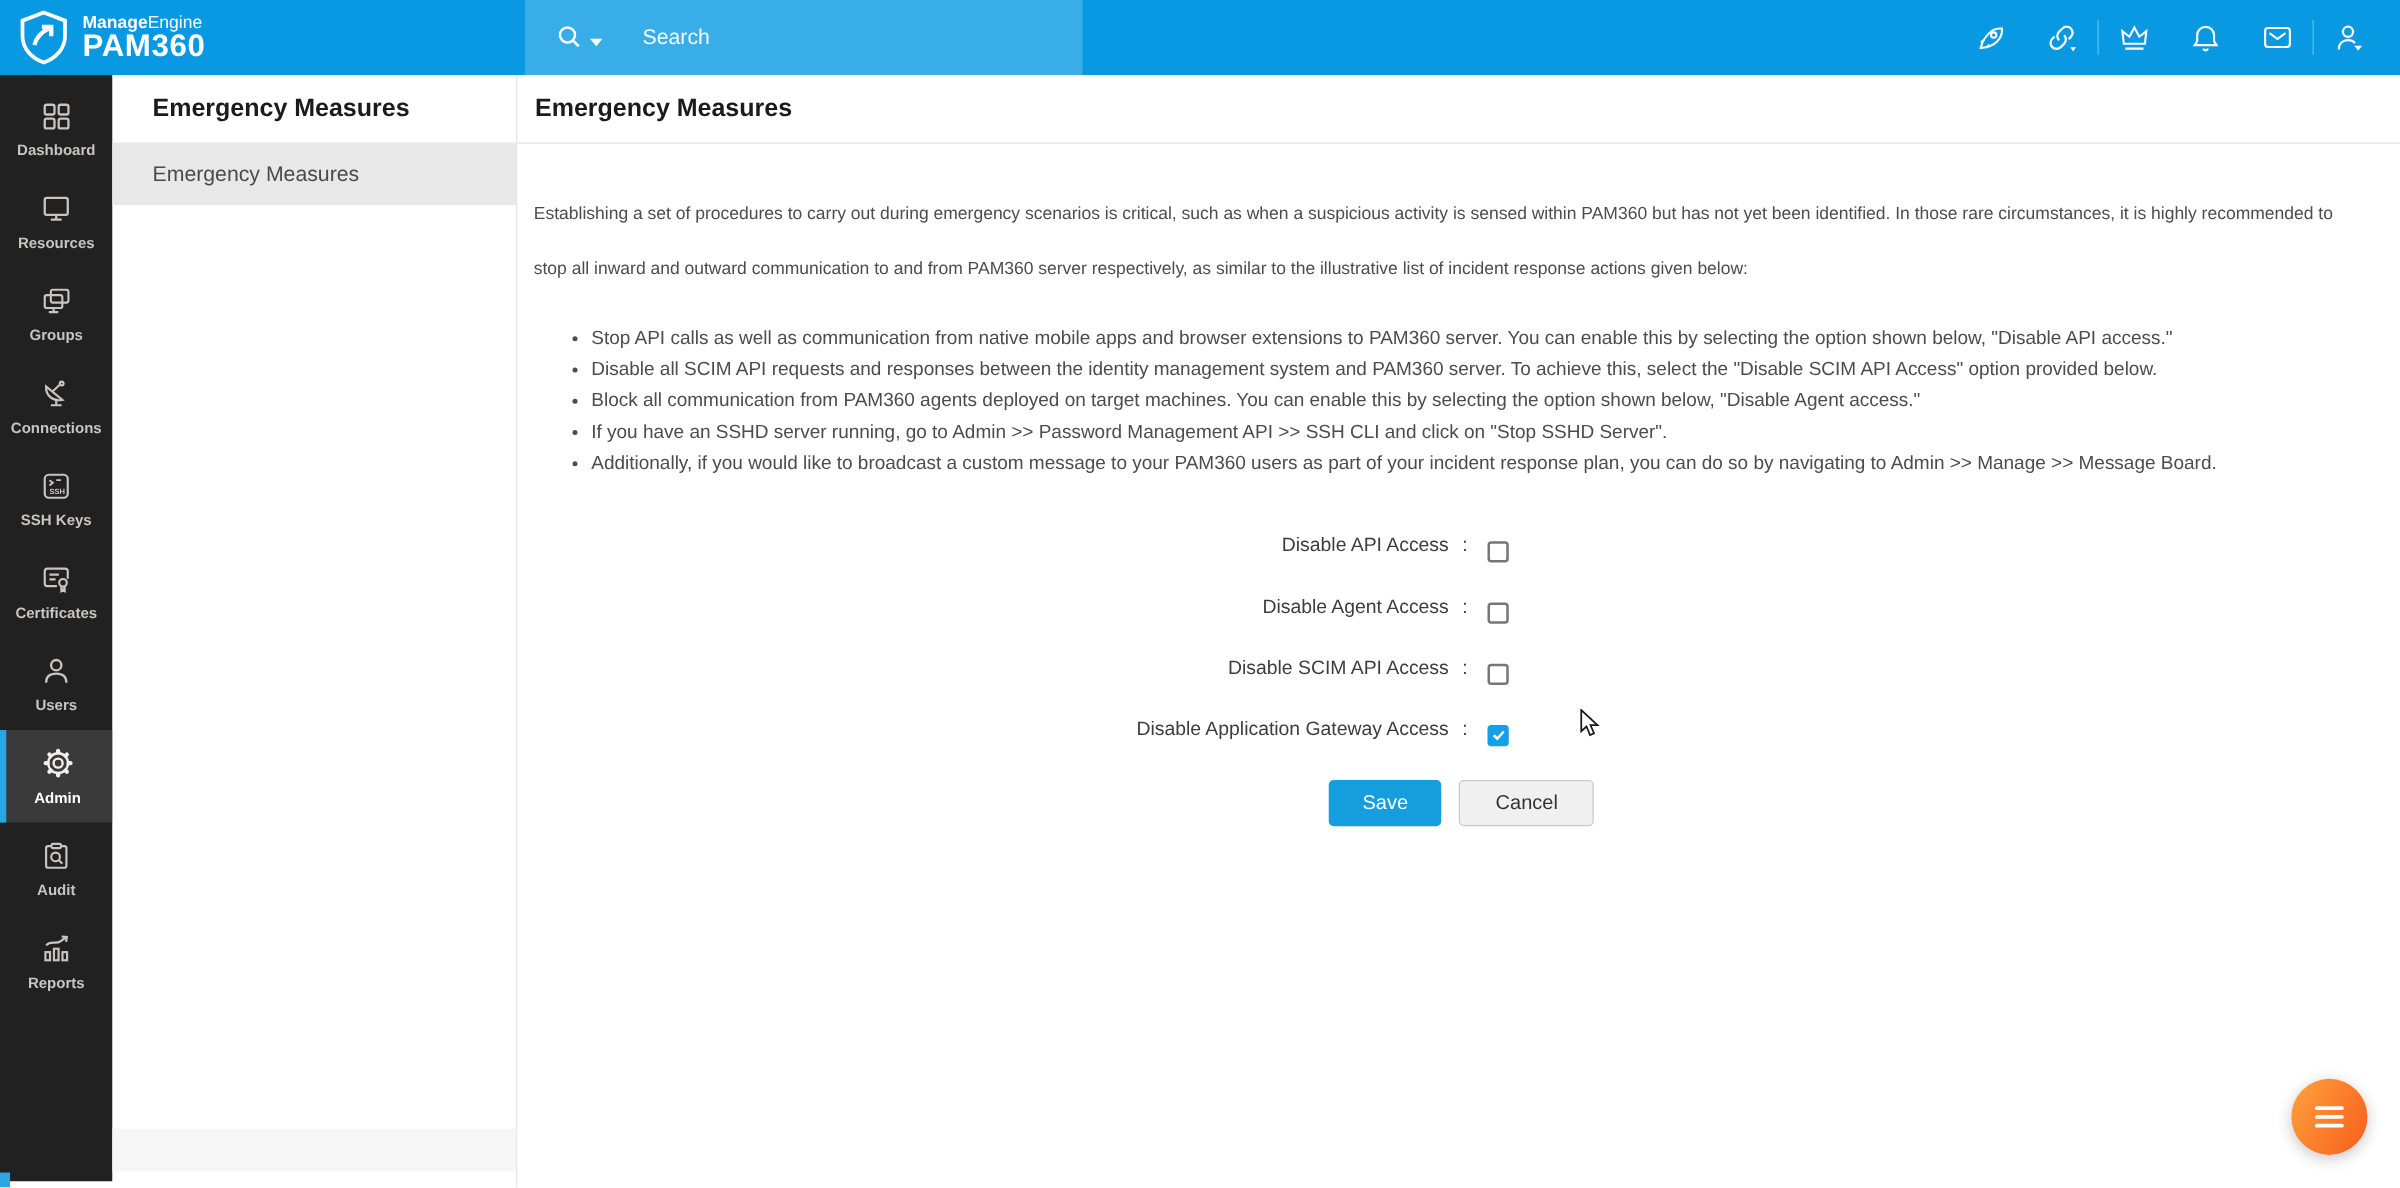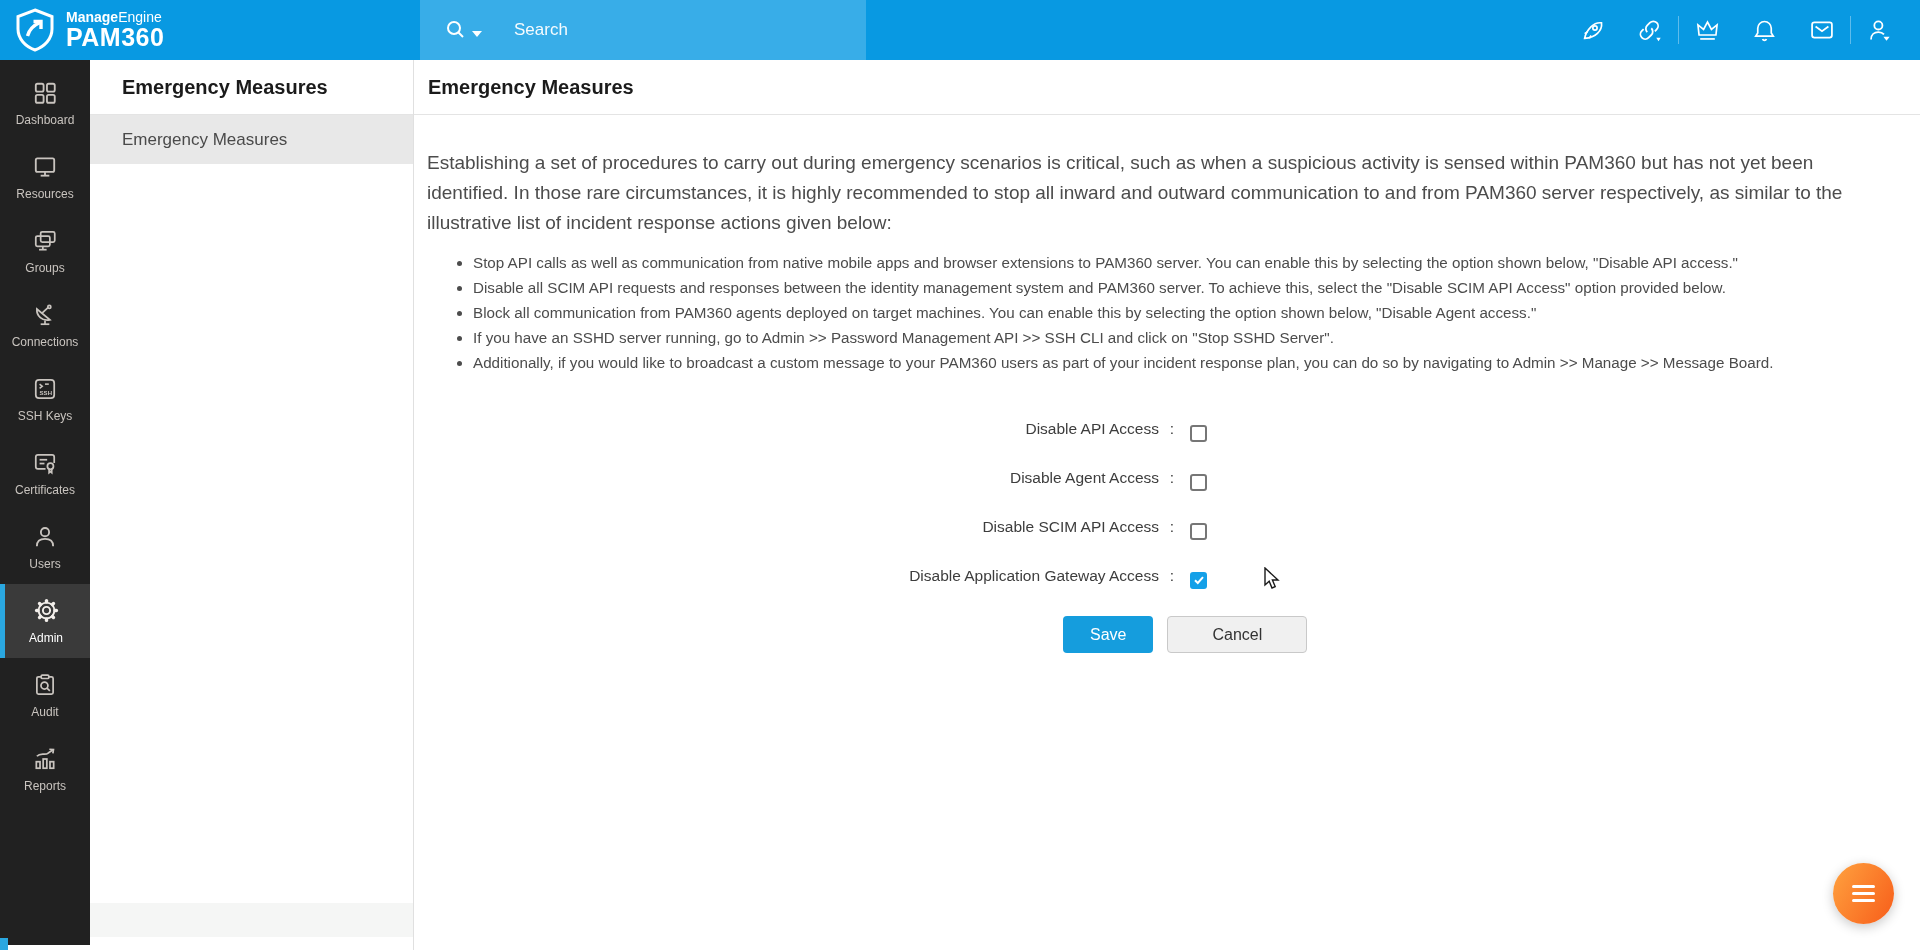--- a/index.html
+++ b/index.html
@@ -25,21 +25,21 @@
   .topbar-icons { position:absolute; right:12px; top:0; height:60px; display:flex;
     align-items:center; gap:0; }
   .tb-icon { width:57px; height:60px; display:flex; align-items:center; justify-content:center; cursor:pointer; }
   .tb-sep { width:1px; height:28px; background:rgba(255,255,255,.35); }
 
   
   .sidebar { position:absolute; left:0; top:60px; width:90px; height:885px;
     background:#212121; display:flex; flex-direction:column; align-items:stretch; padding-top:6px; }
   .side-item { min-height:74px; display:flex; flex-direction:column; align-items:center;
     justify-content:center; gap:6px; color:#c9c4bf; cursor:pointer; padding:6px 2px; text-align:center; }
-  .side-item .lbl { font-size:12px; line-height:1.2; }
+  .side-item .lbl { font-size:12px; line-height:1.2;font-weight:bold; }
   .side-item.selected { background:#3a3a3a; border-left:5px solid #2aa7e0; padding-right:5px;text-align:right; }
   .side-item.selected .lbl { color:#ffffff; }
   .icon-wrap { position:relative; height:28px; display:flex; align-items:center; justify-content:center; }
   .new-badge { position:absolute; top:-9px; right:-26px; background:#f4e23c; color:#2b2b2b;
     font-size:11px; font-weight:400; padding:1px 7px 2px; border-radius:9px; }
   .blue-notch { position:absolute; left:0; top:938px; width:8px; height:12px; background:#2aa7e0; }
 
   
   .panel { position:absolute; left:90px; top:60px; width:324px; height:890px;
     background:#fff; border-right:1px solid #e0e0e0; }
@@ -50,40 +50,40 @@
     font-size:17px; color:#4a4a4a; cursor:pointer; }
   .panel-item.selected { background:#e8e8e8; }
   .panel-footer { position:absolute; left:0; bottom:13px; width:100%; height:34px; background:#f5f6f5; }
 
   
   .main { position:absolute; left:414px; top:60px; width:1506px; height:890px; background:#fff; }
   .main-header { height:55px; display:flex; align-items:center; padding-left:14px;
     border-bottom:1px solid #e4e4e4; }
   .main-title { font-size:20px; font-weight:700; color:#1b1b1b; }
   .content { padding:33px 24px 0 13px; }
-  .intro { font-size:19px; color:#4c4c4c; line-height:30px; max-width:1475px; }
-  .bullets { margin:12px 0 0 46px; max-width:1430px; }
+  .intro { font-size:14px; color:#4c4c4c; line-height:44px; max-width:1475px; }
+  .bullets { margin:22px 0 0 46px; max-width:1430px; }
   .bullets li { font-size:15.2px; color:#4c4c4c; line-height:25px; }
 
   .form { margin-top:29px; }
   .form-row { display:flex; align-items:center; height:49px; }
   .form-label { width:732px; text-align:right; font-size:15.5px; color:#3d3d3d; }
   .form-colon { width:14px; text-align:center; font-size:15.5px; color:#3d3d3d; margin-left:6px; }
   .checkbox { width:17px; height:17px; border:2px solid #767676; border-radius:3px;
     background:#fff; margin-left:11px; margin-top:9px; display:flex; align-items:center;
     justify-content:center; cursor:pointer; }
   .checkbox .tick { display:none; }
   .checkbox.checked { background:#14a0e8; border-color:#14a0e8; }
   .checkbox.checked .tick { display:block; }
 
   .btn-row { margin:16px 0 0 636px; display:flex; gap:14px; }
   .btn { font-family:"Liberation Sans",sans-serif; font-size:16px; border-radius:4px;
     cursor:pointer; height:37px; }
   .btn-save { background:#159ddd; color:#fff; border:none; padding:0 27px; }
-  .btn-cancel { background:#f0f0f0; color:#333; border:1px solid #c9c9c9; padding:0 44px; }
+  .btn-cancel { background:#f0f0f0; color:#333; border:1px solid #c9c9c9; padding:0 28px; }
 
   
   .fab { position:absolute; left:1833px; top:863px; width:61px; height:61px; border-radius:50%;
     background:linear-gradient(120deg,#ffa23f,#f75d1a); display:flex; flex-direction:column;
     align-items:center; justify-content:center; gap:4px; cursor:pointer;
     box-shadow:0 3px 12px rgba(0,0,0,.22); }
   .fab span { width:23px; height:3px; background:#fff; border-radius:2px; }
 
   .cursor { position:absolute; left:1263px; top:567px; z-index:20; pointer-events:none; }
 

